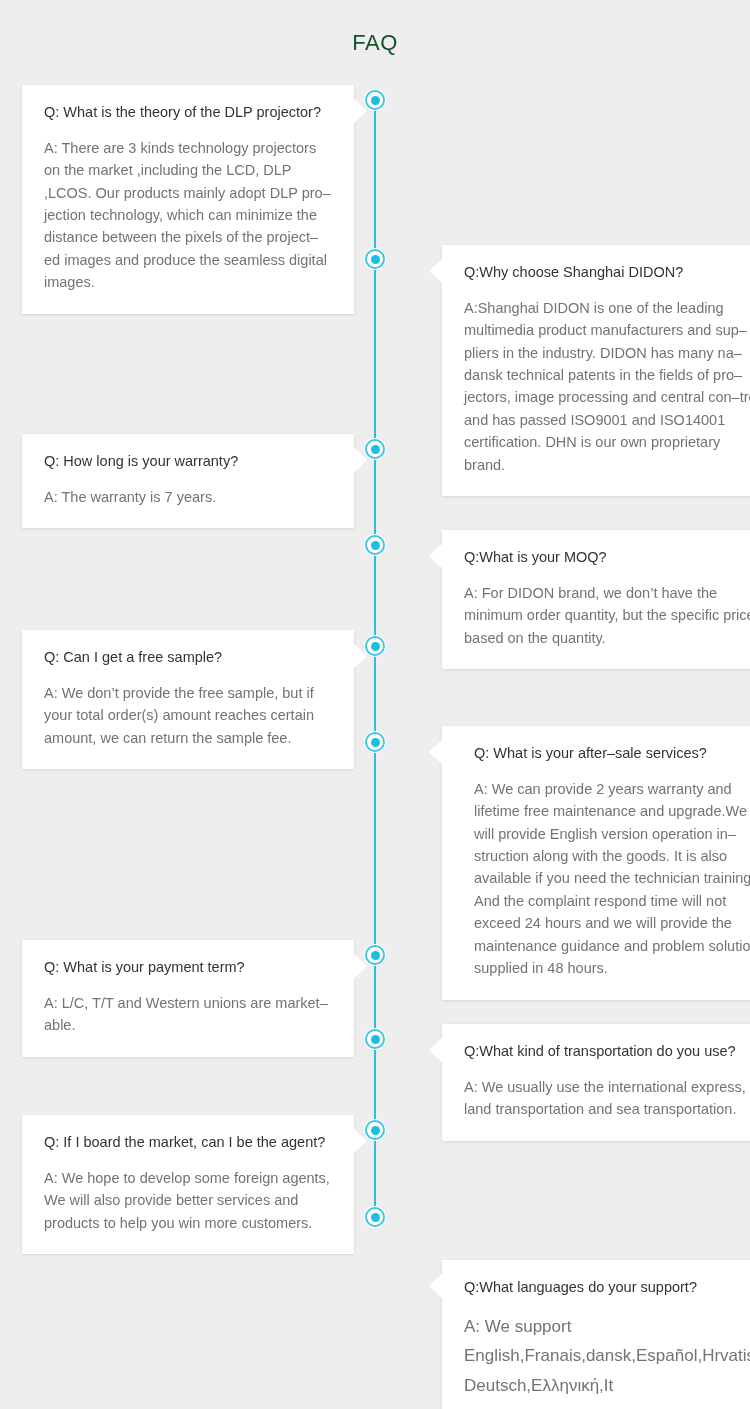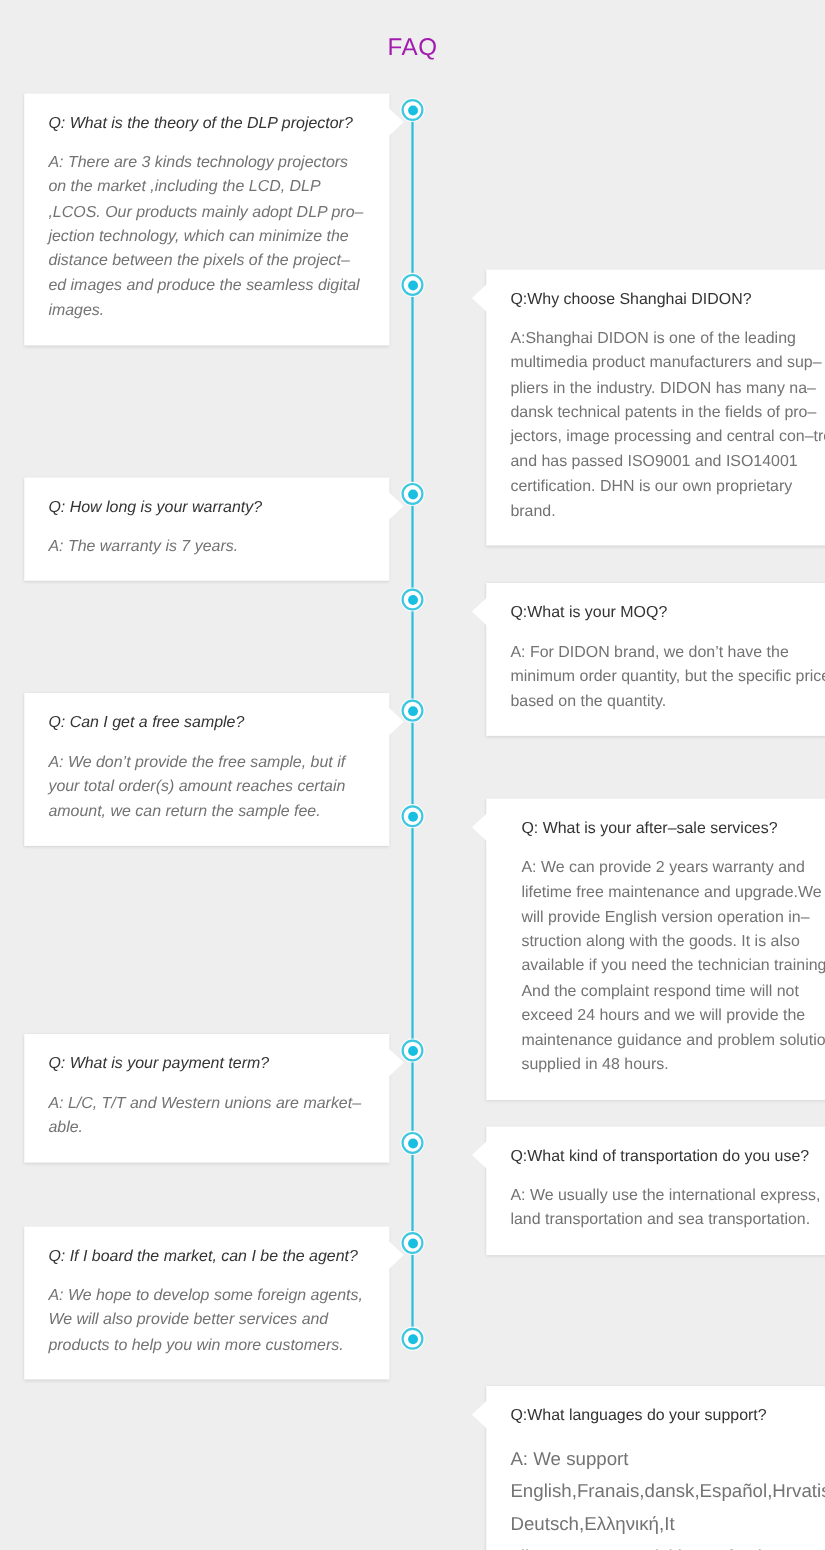--- a/index.html
+++ b/index.html
@@ -16,21 +16,21 @@
     overflow:hidden;
   }
 
   
   .page-title {
     position:absolute;
     top:30px; left:0; width:750px;
     text-align:center;
     font-size:22px;
     font-weight:400;
-    color:#a21caf;
+    color:#14532d;
     letter-spacing:0.5px;
   }
 
   
   .timeline-line {
     position:absolute;
     left:374px;
     top:100px;
     width:2px;
     height:1118px;
@@ -57,21 +57,21 @@
     background:#19bfe0;
   }
 
   
   .faq-card {
     position:absolute;
     background:#ffffff;
     box-shadow:0 1px 3px rgba(0,0,0,0.10), 0 0 1px rgba(0,0,0,0.06);
     padding:18px 22px 20px 22px;
   }
-  .faq-card.left  { left:22px;  width:332px;font-style:italic; }
+  .faq-card.left  { left:22px;  width:332px; }
   .faq-card.right { left:398px; width:344px;margin-left:44px; }
 
   
   .faq-card.left::after {
     content:"";
     position:absolute;
     right:-13px;
     width:0; height:0;
     border-top:13px solid transparent;
     border-bottom:13px solid transparent;

